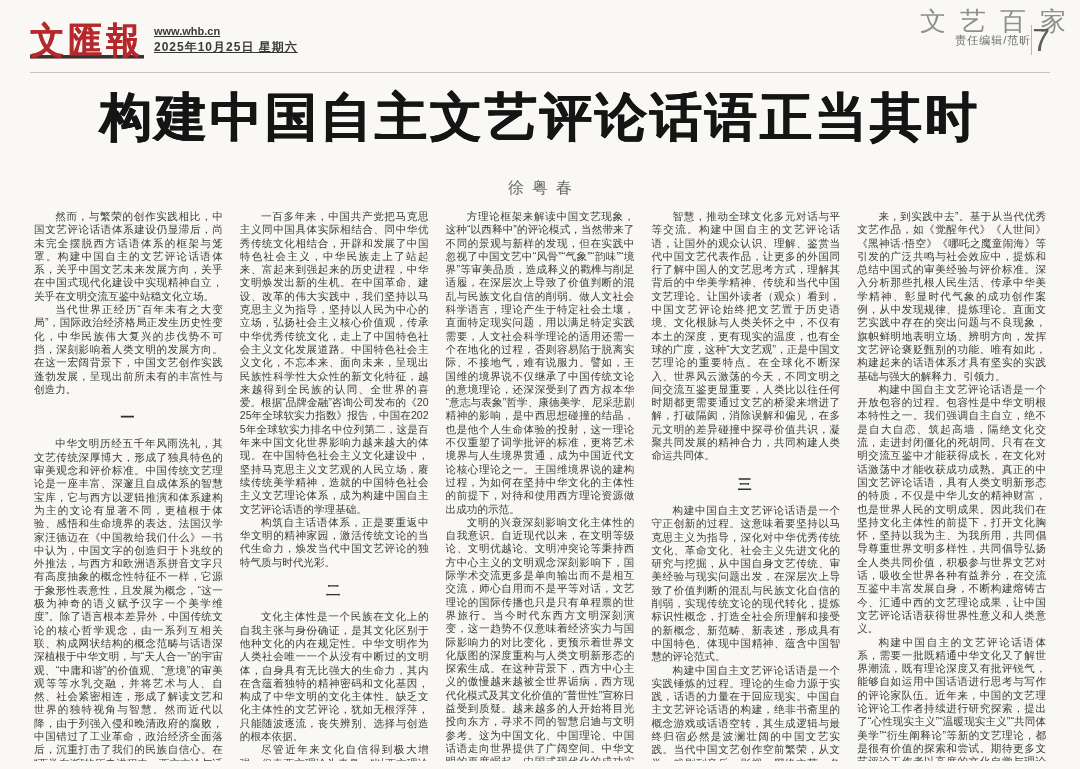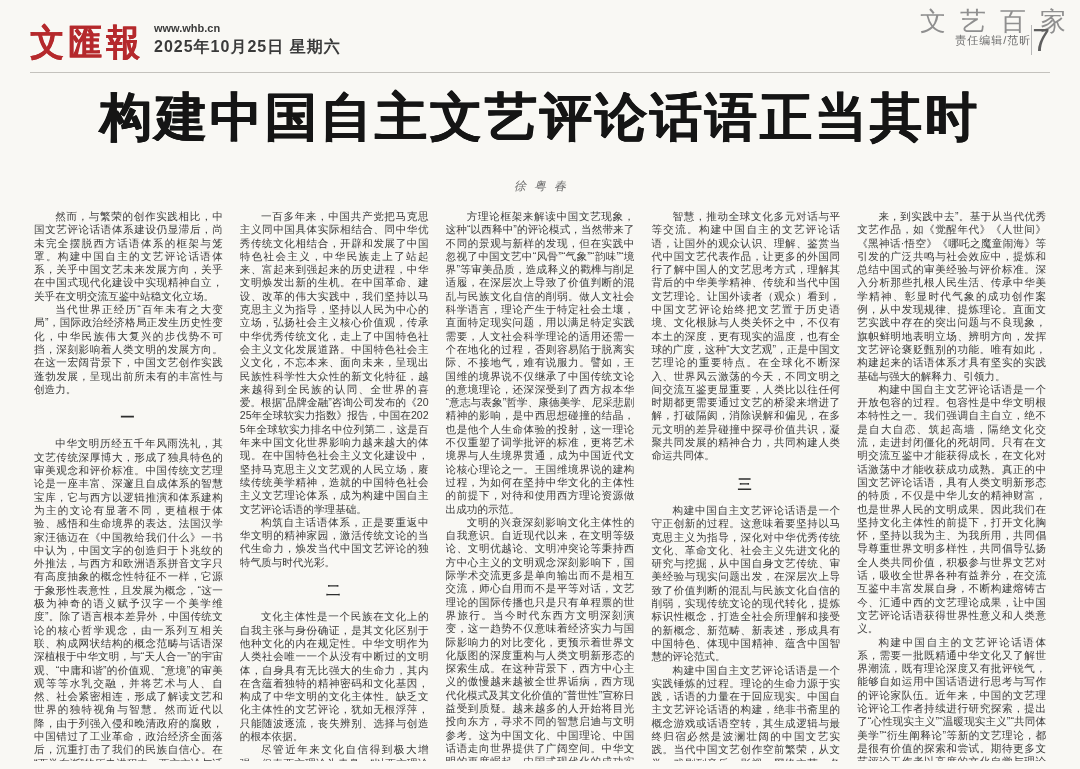--- a/index.html
+++ b/index.html
@@ -7,29 +7,29 @@
   .page{
     position:relative;width:1080px;height:769px;margin:0 auto;
     background:#f9f8f4;overflow:hidden;color:#333;
     box-shadow:0 0 6px rgba(0,0,0,.25);
   }
   
   .header{
     position:absolute;left:30px;right:30px;top:12px;height:56px;
     display:flex;align-items:center;
   }
-  .masthead{display:flex;align-items:flex-end;gap:10px;}
+  .masthead{display:flex;align-items:flex-end;gap:10px;text-decoration:underline;}
   .paper-logo{
     font-family:"DejaVu Serif",serif;font-weight:900;font-size:34px;
     color:#b5292c;letter-spacing:4px;line-height:1;
     transform:scaleY(1.08);text-shadow:0.5px 0 #b5292c;
   }
   .mast-meta{display:flex;flex-direction:column;justify-content:flex-start;line-height:1.35;padding-bottom:2px;}
   .mast-url{font-size:11px;font-weight:bold;color:#3a3a3a;}
-  .mast-date{font-size:16px;font-weight:bold;color:#3a3a3a;letter-spacing:1px;}
+  .mast-date{font-size:12px;font-weight:bold;color:#3a3a3a;letter-spacing:1px;}
   .section-banner{
     position:absolute;left:0;right:0;top:4px;text-align:right;
     font-size:26px;color:#8f8f8f;letter-spacing:14px;text-indent:14px;
     font-weight:500;pointer-events:none;
   }
   .header-right{
     margin-left:auto;display:flex;align-items:center;z-index:2;
   }
   .editor-label{font-size:11px;color:#6b6b6b;letter-spacing:1px;}
   .header-divider{width:1px;height:30px;background:#b7b7b7;}
@@ -39,21 +39,21 @@
   .headline{
     position:absolute;left:40px;right:40px;top:88px;
     text-align:center;font-size:52px;line-height:1.15;
     font-weight:900;color:#151515;letter-spacing:3px;
     font-family:"Liberation Sans","DejaVu Sans",sans-serif;
     text-shadow:0.6px 0 #151515, -0.6px 0 #151515;
     white-space:nowrap;
   }
   .byline{
     position:absolute;left:0;right:0;top:178px;text-align:center;
-    font-size:12px;color:#6a6a6a;letter-spacing:8px;text-indent:8px;font-style:italic;
+    font-size:16px;color:#6a6a6a;letter-spacing:8px;text-indent:8px;
   }
   
   .article{
     position:absolute;left:34px;right:34px;top:210px;bottom:8px;
     display:flex;gap:17px;
   }
   .col{
     flex:1 1 0;overflow:hidden;
     font-size:10.6px;line-height:13.3px;color:#3b3b3b;
     text-align:justify;text-justify:inter-ideograph;

